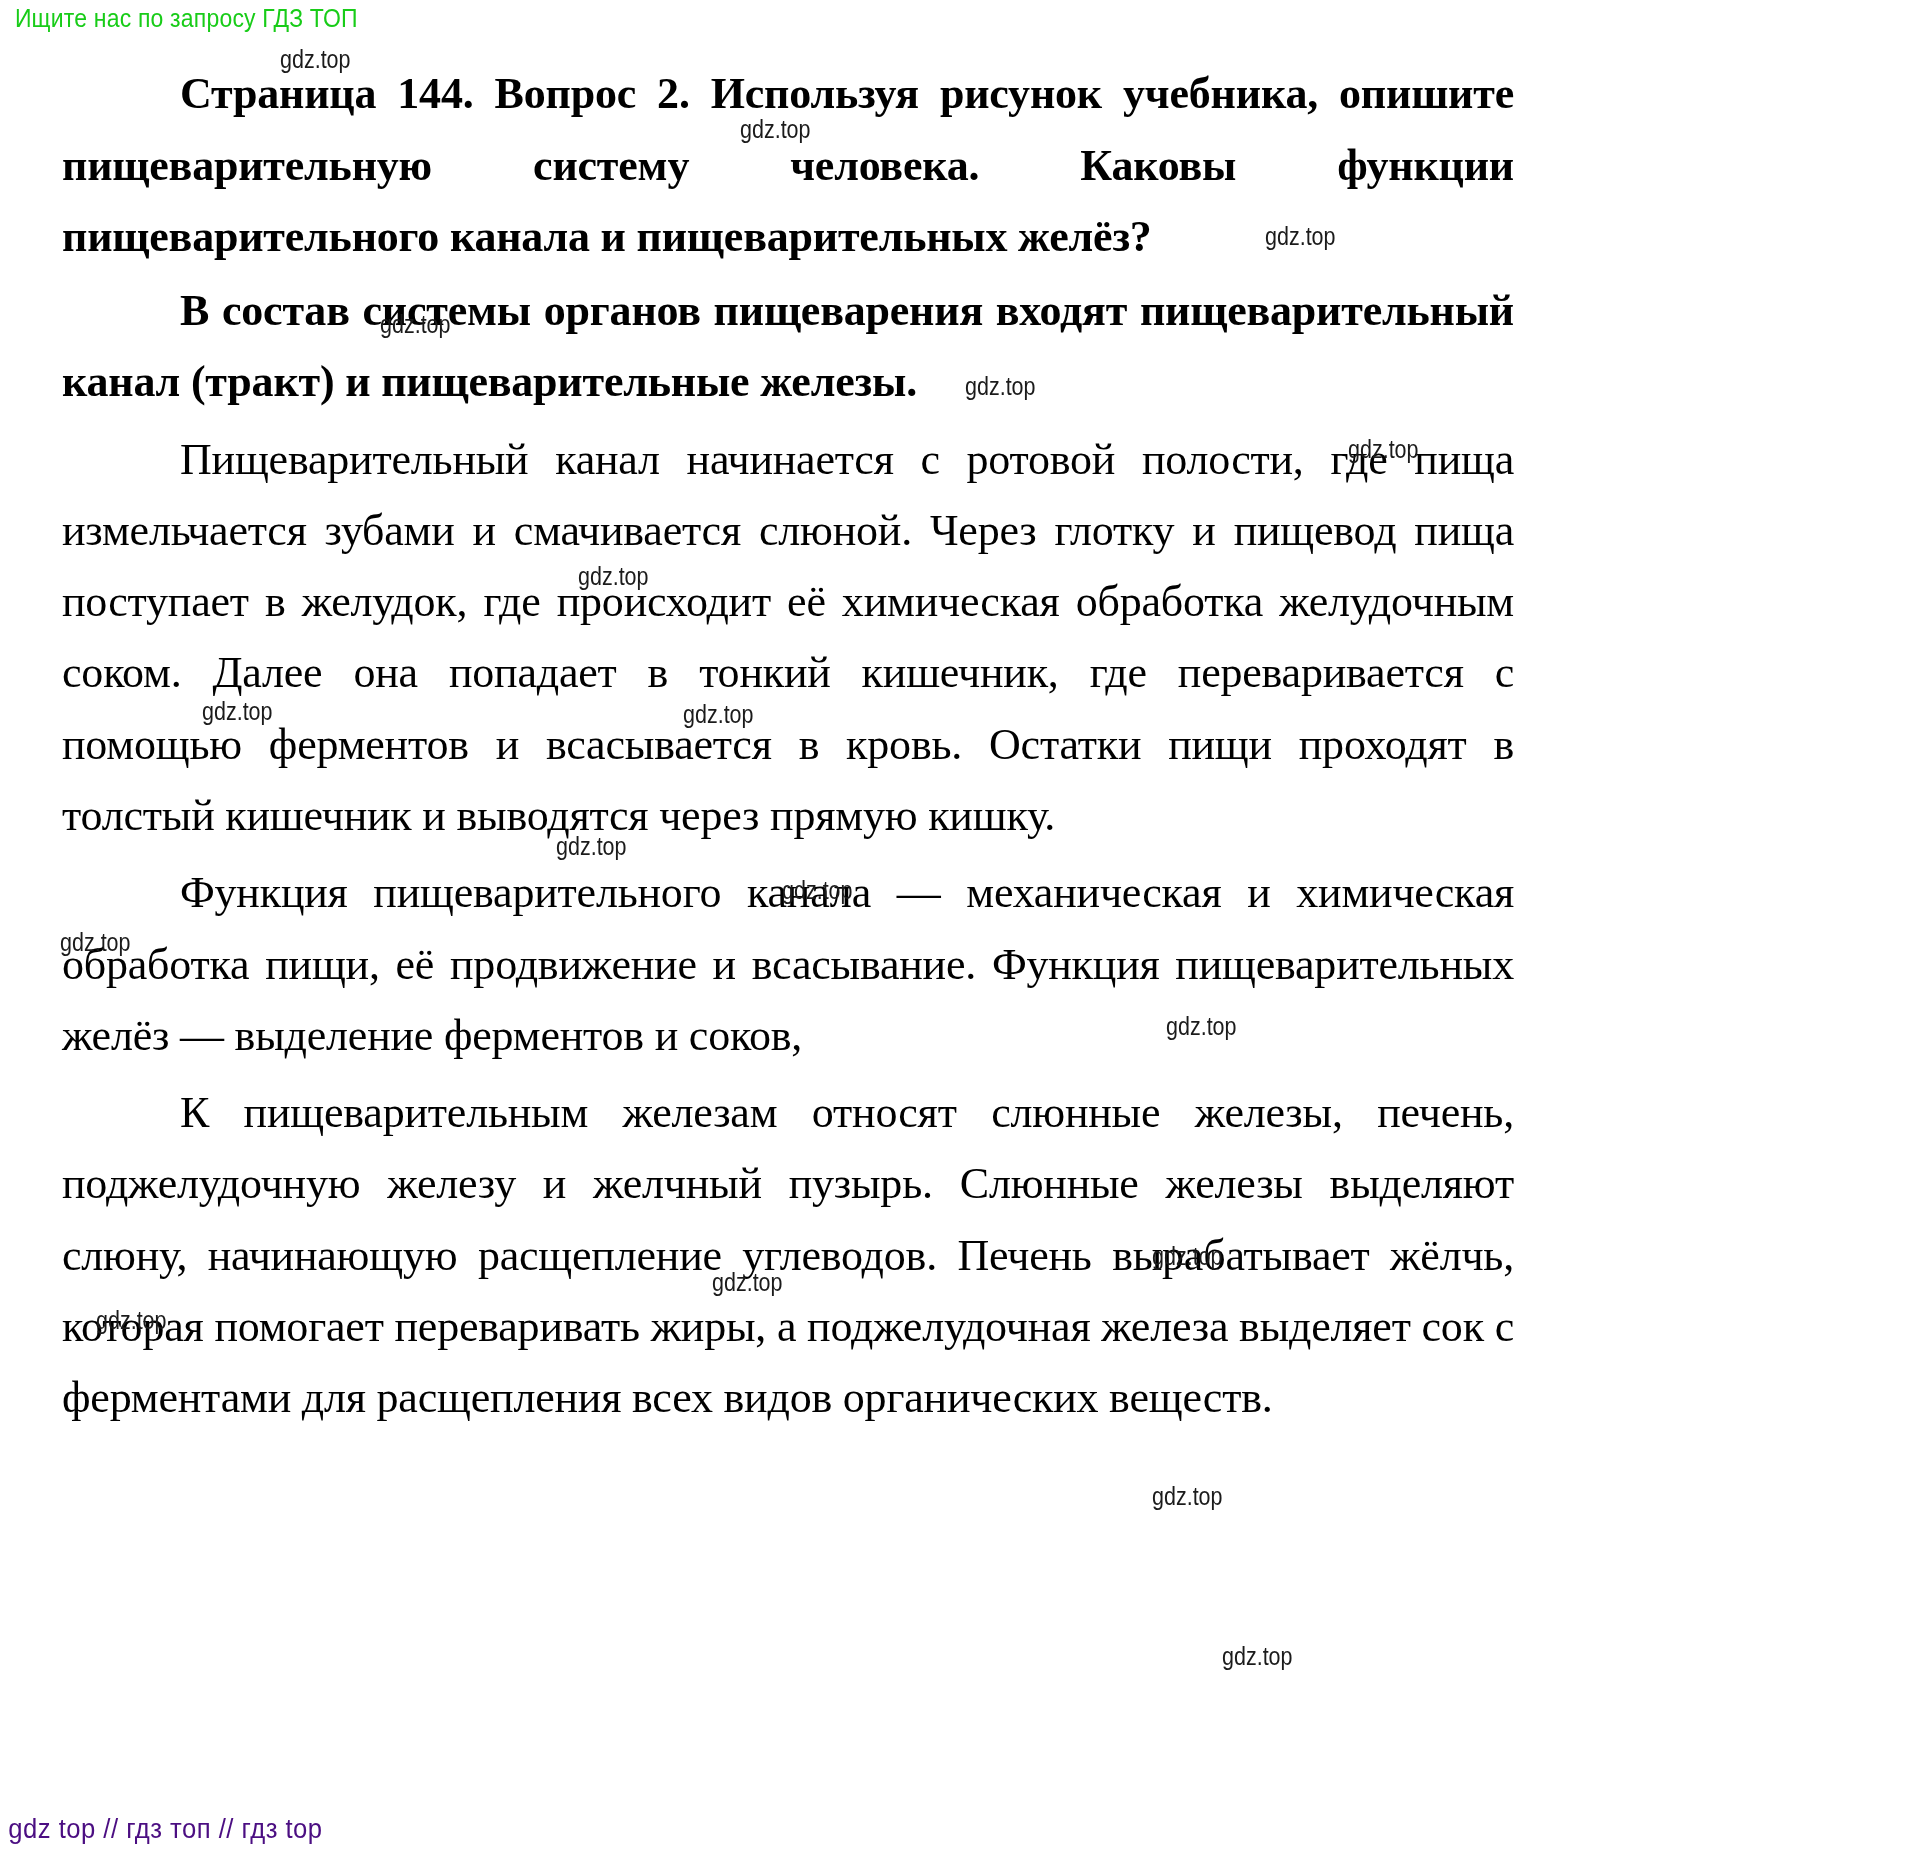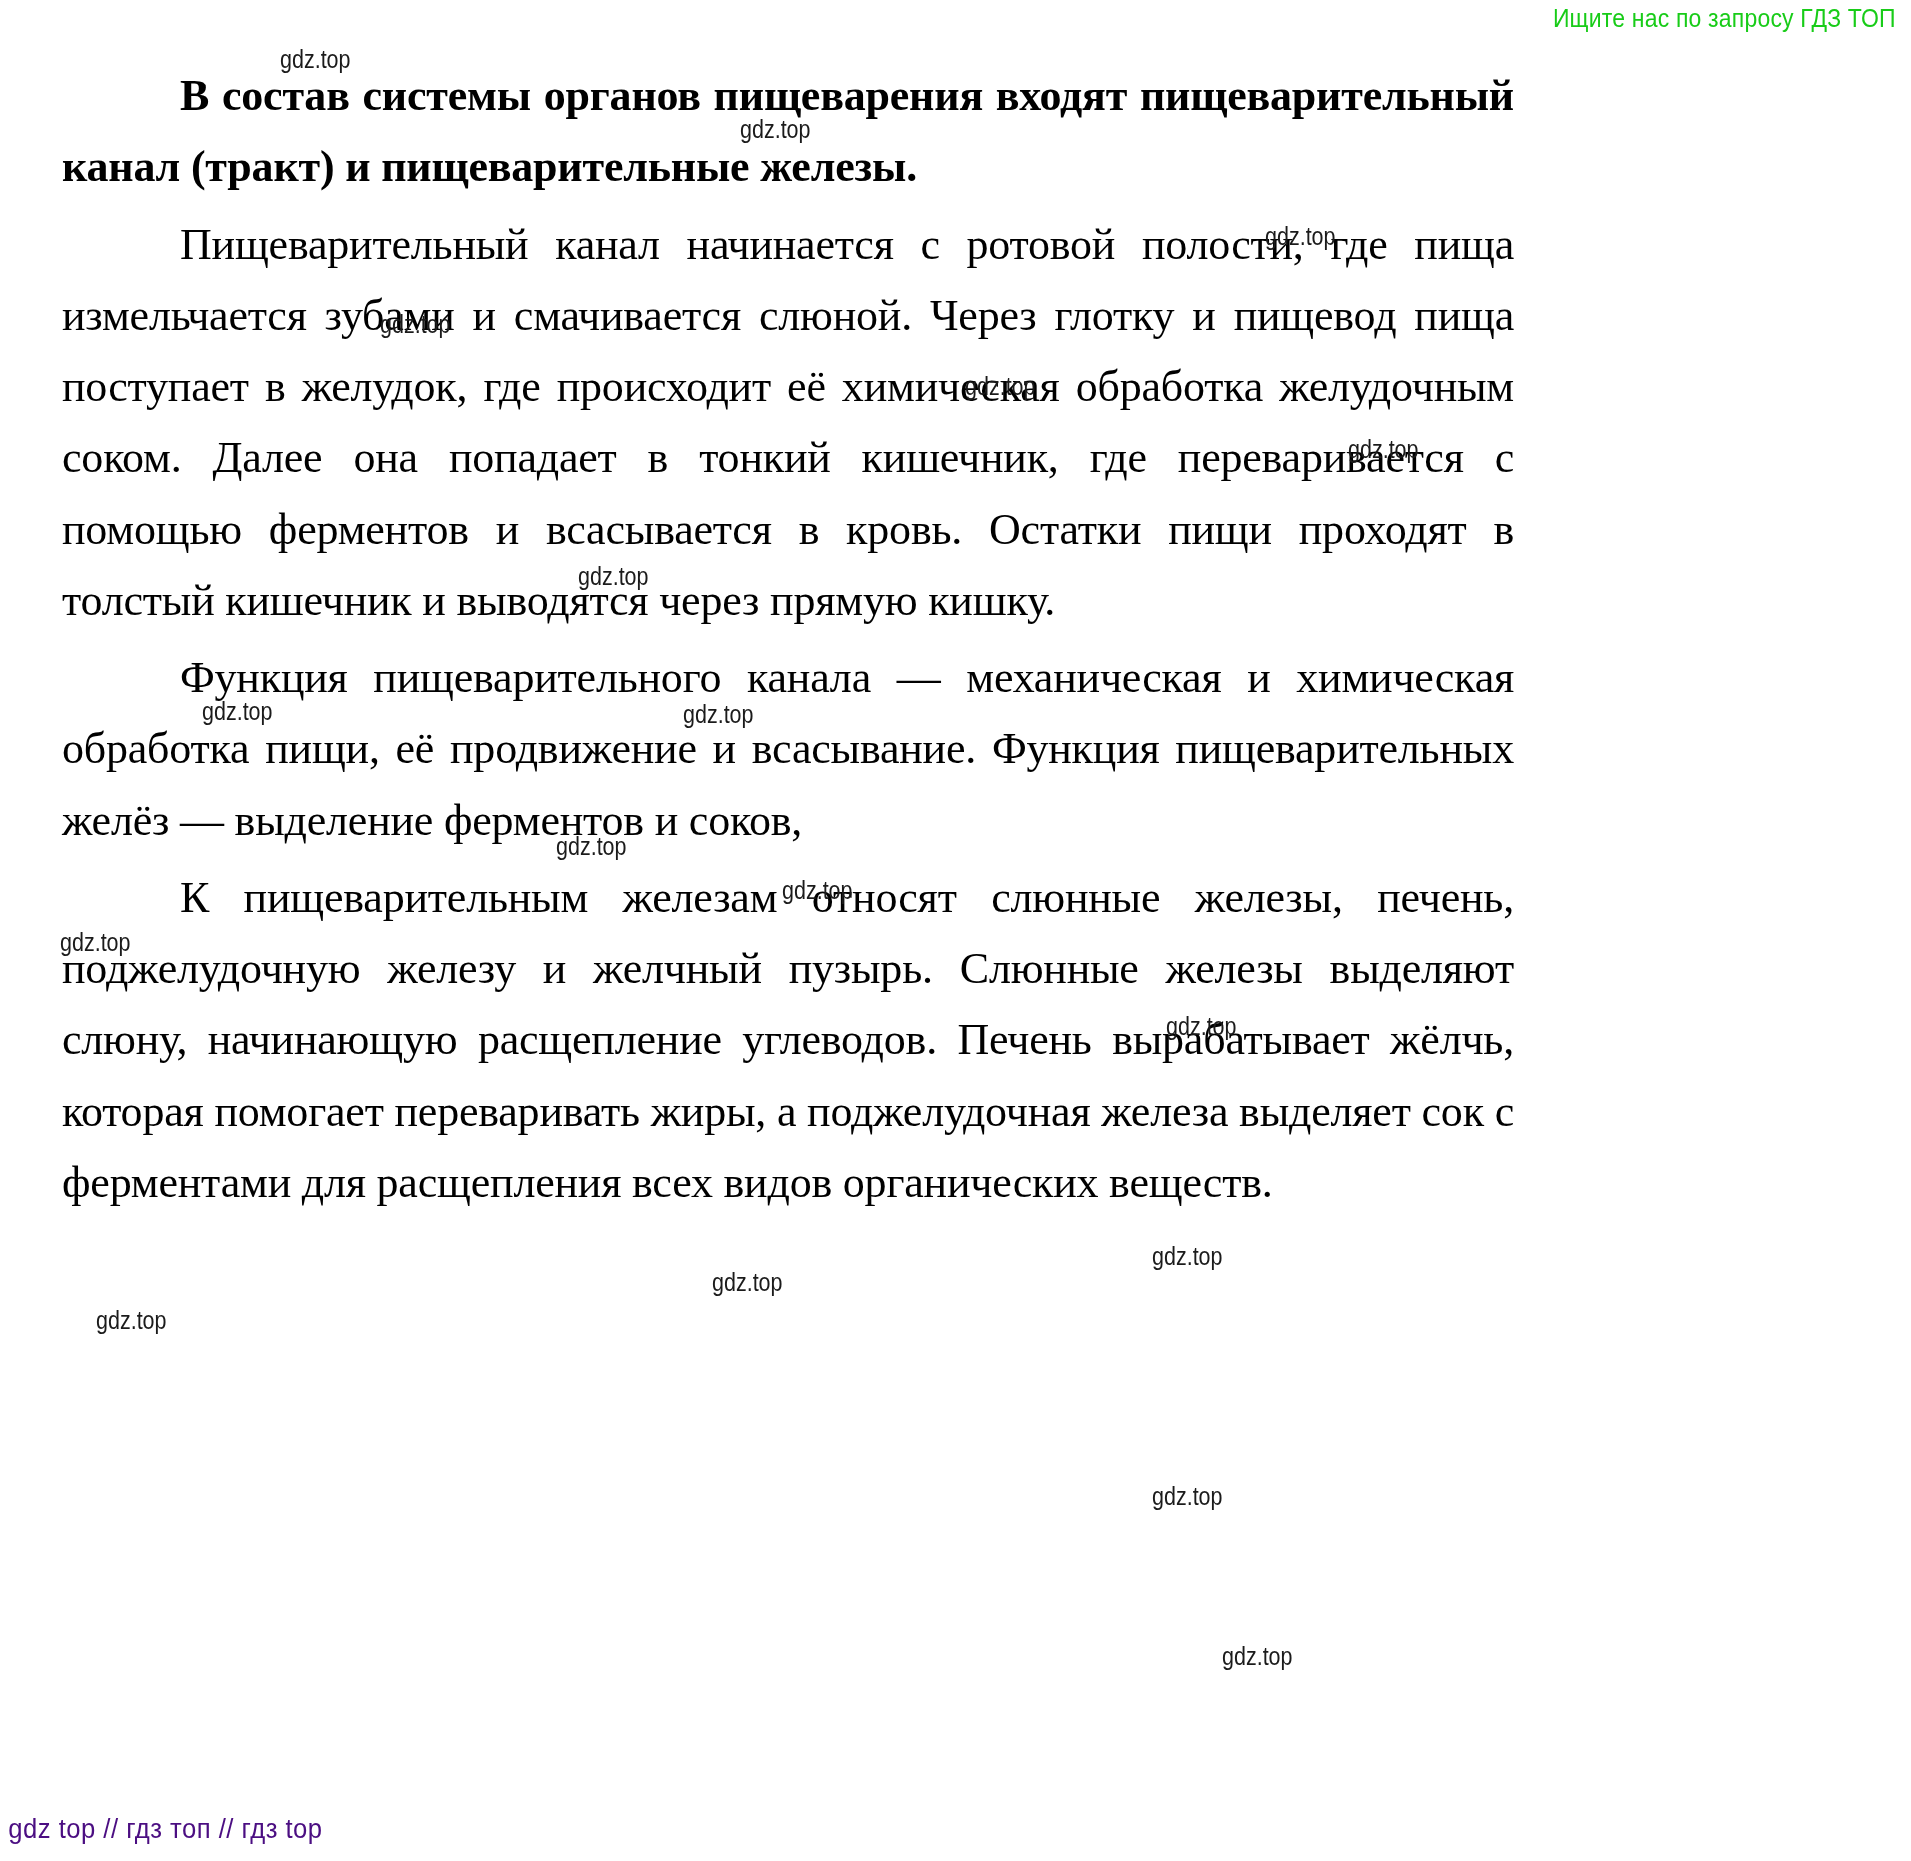--- a/index.html
+++ b/index.html
@@ -19,21 +19,21 @@
 
   
   .promo-bar {
     position: absolute;
     top: 0;
     left: 0;
     width: 1911px;
     height: 36px;
     display: flex;
     align-items: center;
-    justify-content: flex-end;
+    justify-content: flex-start;
   }
   .promo-text {
     font-family: "Liberation Sans", "DejaVu Sans", sans-serif;
     font-size: 25px;
     font-weight: 400;
     color: #18cc18;
     letter-spacing: .2px;
     white-space: nowrap;
     transform: scaleX(.92);
   }
@@ -113,20 +113,21 @@
 </style>
 </head>
 <body>
 
 <div class="promo-bar">
   <span class="promo-text" style="color: rgb(24, 204, 24);">Ищите нас по запросу ГДЗ ТОП</span>
 </div>
 
 <div class="page">
 
+  <p class="qtitle">Страница 144. Вопрос 2.  Используя рисунок учебника, опишите пищеварительную систему человека. Каковы функции пищеварительного канала и пищеварительных желёз?</p>
 
 
   <p class="para tight">В состав системы органов пищеварения входят пищеварительный канал (тракт) и пищеварительные железы.</p>
 
   <p class="para">Пищеварительный канал начинается с ротовой полости, где пища измельчается зубами и смачивается слюной. Через глотку и пищевод пища поступает в желудок, где происходит её химическая обработка желудочным соком. Далее она попадает в тонкий кишечник, где переваривается с помощью ферментов и всасывается в кровь. Остатки пищи проходят в толстый кишечник и выводятся через прямую кишку.</p>
 
   <p class="para">Функция пищеварительного канала — механическая и химическая обработка пищи, её продвижение и всасывание. Функция пищеварительных желёз — выделение ферментов и соков,</p>
 
   <p class="para">К пищеварительным железам относят слюнные железы, печень, поджелудочную железу и желчный пузырь. Слюнные железы выделяют слюну, начинающую расщепление углеводов. Печень вырабатывает жёлчь, которая помогает переваривать жиры, а поджелудочная железа выделяет сок с ферментами для расщепления всех видов органических веществ.</p>
 

